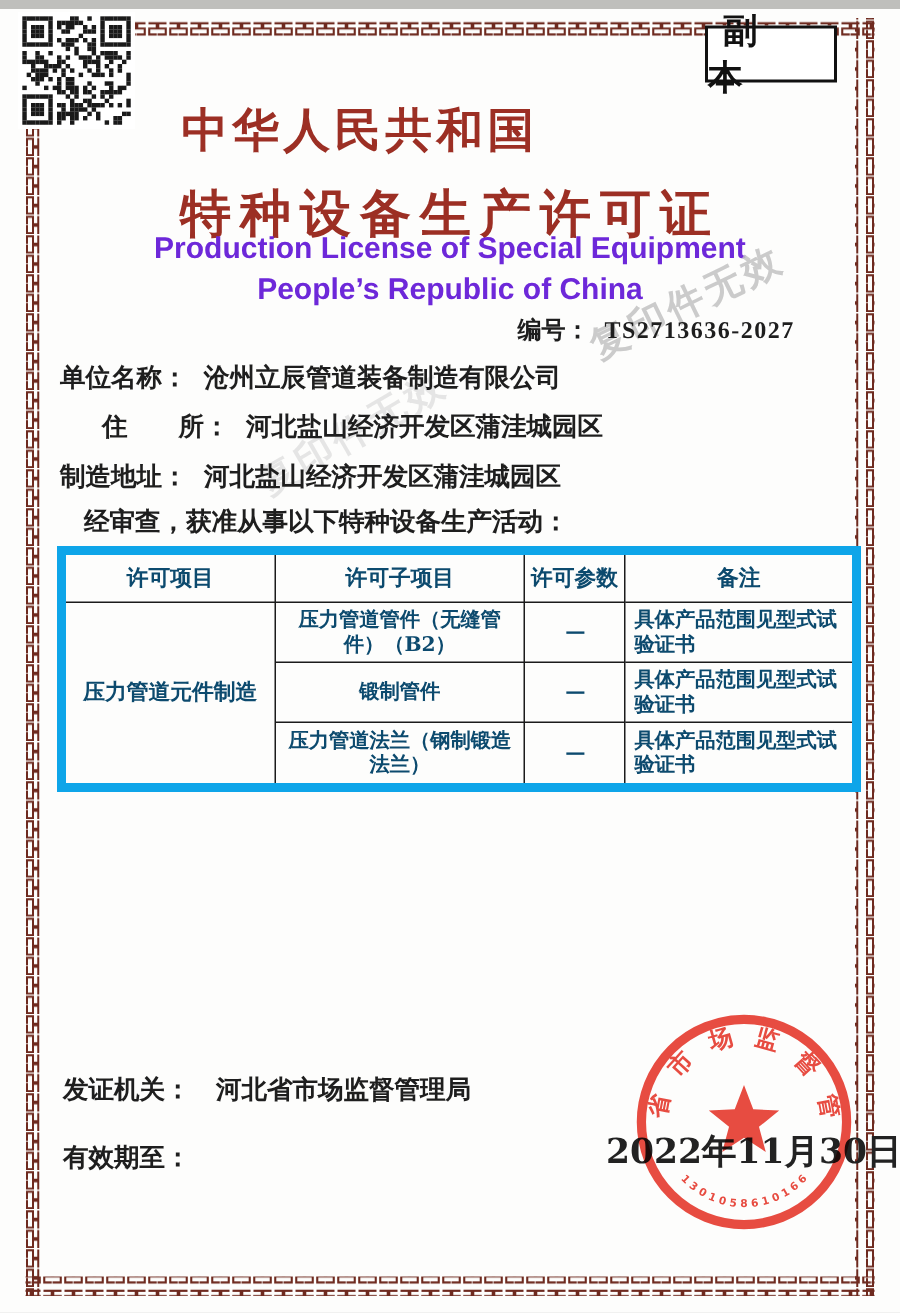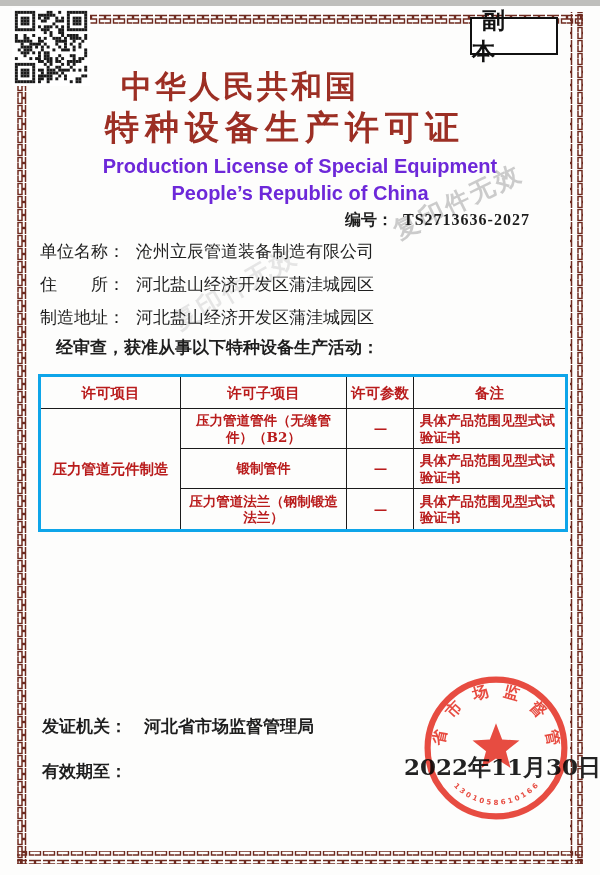--- a/index.html
+++ b/index.html
@@ -14,37 +14,37 @@
   .frame{position:absolute;left:0;top:0;z-index:1;}
   .qr{position:absolute;left:12px;top:8px;width:78px;height:78px;z-index:3;background:#fff;}
   .copybox{
     position:absolute;left:470px;top:17px;width:84px;height:34px;z-index:3;
     border:2.5px solid #111;background:#fff;
     display:flex;align-items:center;justify-content:center;
     font-size:23px;font-weight:700;letter-spacing:10px;text-indent:10px;color:#111;
   }
   .t-cn1{position:absolute;left:0;top:66px;width:480px;margin:0;text-align:center;
     font-size:31px;font-weight:700;letter-spacing:3px;color:#9c2f24;}
-  .t-cn2{position:absolute;left:0;top:104px;width:568px;margin:1px;text-align:center;
+  .t-cn2{position:absolute;left:0;top:104px;width:568px;margin:16px;text-align:center;
     font-size:34px;font-weight:700;letter-spacing:6px;color:#9c2f24;}
   .t-en{position:absolute;left:0;width:600px;text-align:center;color:#6d28d9;
     font-family:Liberation Sans, sans-serif;font-size:20px;font-weight:600;}
   .t-en1{top:155px;} .t-en2{top:182px;}
   .license-no{position:absolute;left:345px;top:210px;font-size:16px;font-weight:700;z-index:2;}
   .license-no .num{font-weight:600;font-size:16px;letter-spacing:1px;margin-left:10px;font-family:"Liberation Serif",serif;}
-  .info-line{position:absolute;left:40px;display:flex;font-size:17px;font-weight:400;z-index:2;white-space:nowrap;}
+  .info-line{position:absolute;left:40px;display:flex;font-size:17px;font-weight:700;z-index:2;white-space:nowrap;}
   .info-line .lbl{width:96px;}
-  .il1{top:240px;} .il2{top:273px;} .il3{top:306px;}
+  .il1{top:240px;} .il2{top:273px;margin-left:28px;} .il3{top:306px;}
   .approval{position:absolute;left:56px;top:336px;font-size:17px;font-weight:700;z-index:2;}
   .lic-table{
-    position:absolute;left:38px;top:374px;width:524px;z-index:2;
+    position:absolute;left:38px;top:364px;width:524px;z-index:2;
     display:grid;grid-template-columns:140px 166px 67px 151px;
     grid-template-rows:32px 40px 40px 40px;
-    border:3px solid #0ea5e9;background:rgba(255,255,255,.0);
-    font-size:13.5px;font-weight:700;line-height:1.2;color:#b91c1c;
+    border:6px solid #0ea5e9;background:rgba(255,255,255,.0);
+    font-size:13.5px;font-weight:700;line-height:1.2;color:#0c4a6e;
   }
   .cell{border-right:1.5px solid #1b1b1b;border-bottom:1.5px solid #1b1b1b;
     display:flex;align-items:center;justify-content:center;text-align:center;padding:1px 3px;}
   .cell.th{font-size:14.5px;}
   .cell.note{justify-content:flex-start;text-align:left;padding-left:6px;}
   .cell.no-r{border-right:none;} .cell.no-b{border-bottom:none;}
   .cell.project{grid-column:1;grid-row:2/5;font-size:14.5px;}
   .c2{grid-column:2;text-align:center;} .c3{grid-column:3;} .c4{grid-column:4;}
   .r2{grid-row:2;} .r3{grid-row:3;} .r4{grid-row:4;}
   .dash{font-weight:700;letter-spacing:-1px;}

